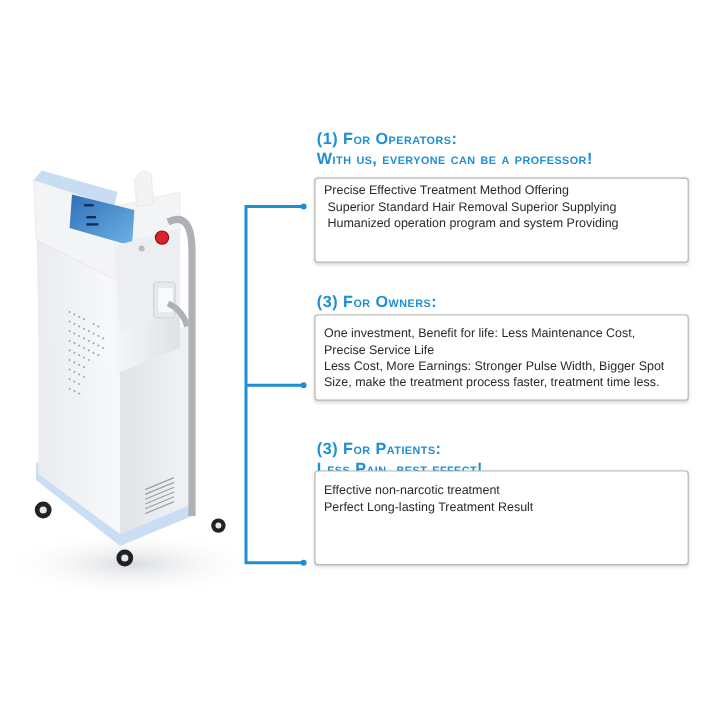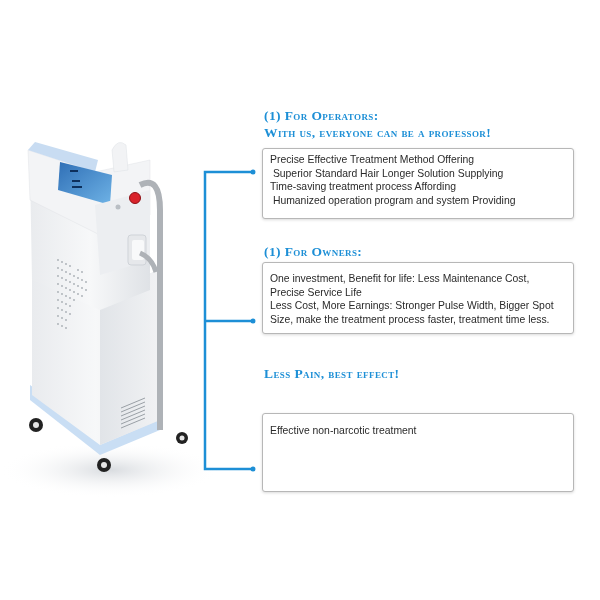--- a/index.html
+++ b/index.html
@@ -2,21 +2,21 @@
 <html><head>
 <meta charset="utf-8">
 <style>
   html, body { margin:0; padding:0; }
   body {
     width:600px; height:600px; background:#ffffff; position:relative; overflow:hidden;
     font-family: "DejaVu Sans", "Liberation Sans", sans-serif;
   }
   .machine { position:absolute; left:0; top:0; width:600px; height:600px; }
   .heading {
-    position:absolute; color:#1d8fd6; font-family:Liberation Serif, serif;
+    position:absolute; color:#1d8fd6; font-family:Liberation Sans, sans-serif;
     font-weight:bold; font-variant:small-caps; font-size:13.5px; letter-spacing:0.4px; line-height:17px;
     white-space:nowrap;
   }
   .box {
     position:absolute; left:262px; width:312px; box-sizing:border-box;
     border:1px solid #b7b7b7; border-radius:3px; background:#fff;
     box-shadow: 0 1px 3px rgba(0,0,0,0.15);
     padding:4px 6px 4px 7px;
     font-family:"Liberation Sans", sans-serif; font-size:10.4px; line-height:13.5px; color:#2a2a2a;
   }
@@ -156,33 +156,34 @@
   <circle cx="253" cy="321" r="2.5" fill="#1d8fd6"></circle>
   <circle cx="253" cy="469" r="2.5" fill="#1d8fd6"></circle>
 </svg>
 
 <div class="heading" style="left:264px; top:107px;">
   <div>(1) For Operators:</div>
   <div>With us, everyone can be a professor!</div>
 </div>
 <div class="box" style="top:148px; height:71px;">
   <div class="line">Precise Effective Treatment Method Offering</div>
-  <div class="line" style="white-space:pre"> Superior Standard Hair Longer Solution Supplying</div>
-  <div class="line">Time-saving treatment process Affording</div>
+  <div class="line" style="white-space:pre"> Superior Standard Hair Removal Superior Supplying</div>
   <div class="line" style="white-space:pre"> Humanized operation program and system Providing</div>
 </div>
 
 <div class="heading" style="left:264px; top:243px;">
-  <div>(1) For Owners:</div>
+  <div>(3) For Owners:</div>
 </div>
 <div class="box" style="top:262px; height:72px; padding-top:9px;">
   <div class="line">One investment, Benefit for life: Less Maintenance Cost,</div>
   <div class="line">Precise Service Life</div>
   <div class="line">Less Cost, More Earnings: Stronger Pulse Width, Bigger Spot</div>
   <div class="line">Size, make the treatment process faster, treatment time less.</div>
 </div>
 
 <div class="heading" style="left:264px; top:365px;">
+  <div>(3) For Patients:</div>
   <div>Less Pain, best effect!</div>
 </div>
-<div class="box" style="top:413px; height:79px; padding-top:10px;">
+<div class="box" style="top:392px; height:79px; padding-top:10px;">
   <div class="line">Effective non-narcotic treatment</div>
+  <div class="line">Perfect Long-lasting Treatment Result</div>
 </div>
 
 </body></html>

